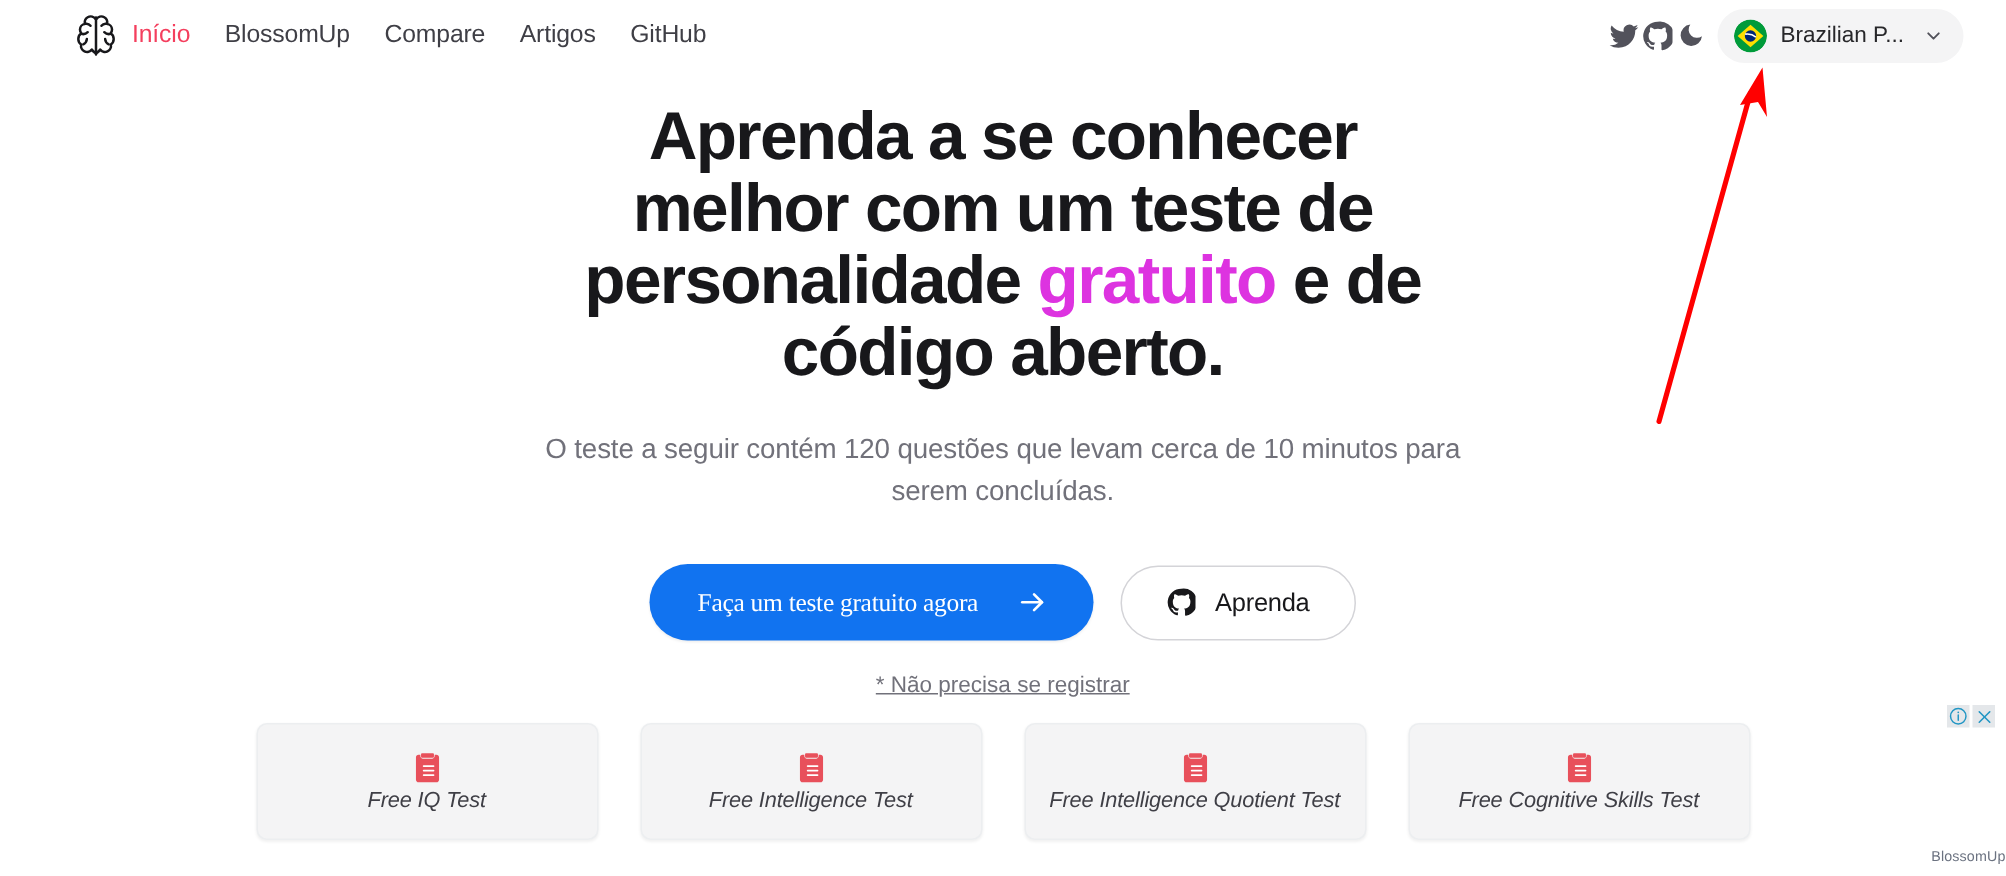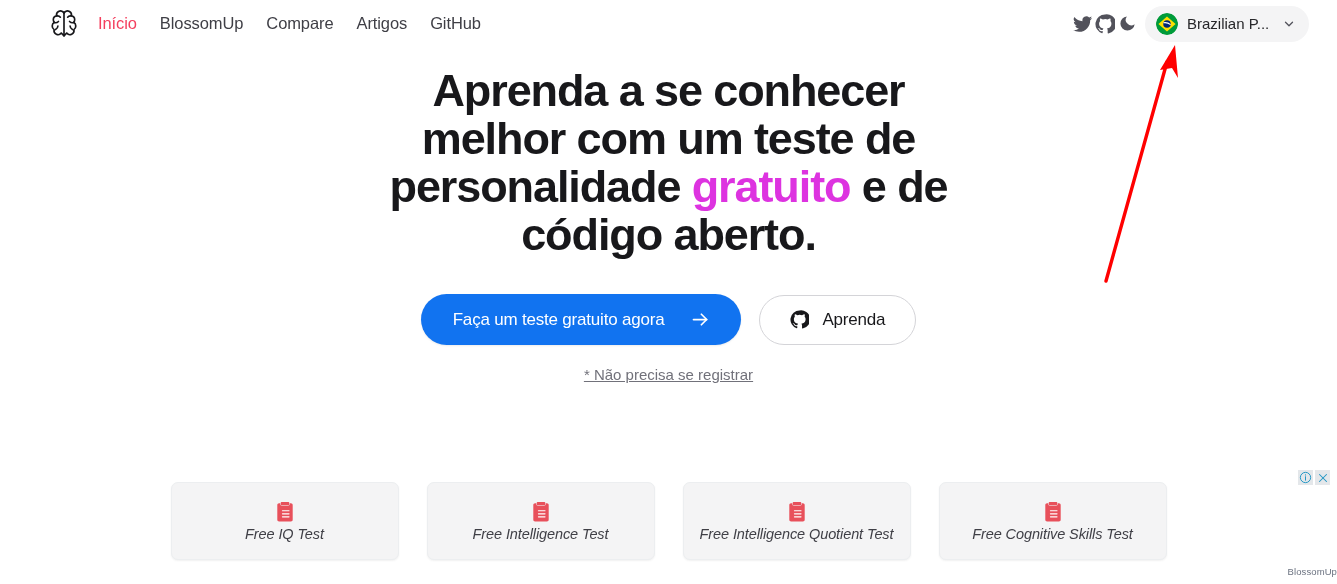--- a/index.html
+++ b/index.html
@@ -31,21 +31,21 @@
     align-items: center;
     justify-content: center;
     flex: 0 0 auto;
   }
   .logo svg { display: block; }
 
   .nav {
     display: flex;
     align-items: center;
     gap: 23px;
-    margin-left: 14px;
+    margin-left: 4px;
     text-align: center;
   }
   .nav-link {
     font-size: 16.5px;
     color: #3f3f46;
     text-decoration: none;
     white-space: nowrap;
     letter-spacing: -0.1px;
   }
   .nav-link.active { color: #f43f5e; }
@@ -127,21 +127,21 @@
   .btn-primary {
     display: flex;
     align-items: center;
     gap: 26px;
     background: #1173f0;
     color: #ffffff;
     border: none;
     border-radius: 30px;
     padding: 15px 30px 15px 32px;
     font-size: 17px;
-    font-family: Liberation Sans, sans-serif;
+    font-family: Liberation Serif, serif;
     letter-spacing: -0.2px;
     cursor: pointer;
     box-shadow: 0 1px 2px rgba(0,0,0,.08);
   }
   .btn-primary .arrow { display: flex; align-items: center; }
   .btn-secondary {
     display: flex;
     align-items: center;
     gap: 13px;
     background: #ffffff;
@@ -297,20 +297,21 @@
       </span>
     </div>
 
   </div>
 </div>
 
 <div class="hero">
 
   <h1 class="headline"><span>Aprenda a se conhecer melhor com um teste de personalidade </span><span class="hl">gratuito</span><span> e de código aberto.</span></h1>
 
+  <p class="subtitle">O teste a seguir contém 120 questões que levam cerca de 10 minutos para serem concluídas.</p>
 
   <div class="cta-row">
 
     <button class="btn-primary">
       <span>Faça um teste gratuito agora</span>
       <span class="arrow">
         <svg width="21" height="21" viewBox="0 0 24 24" fill="none" stroke="currentColor" stroke-width="2" stroke-linecap="round" stroke-linejoin="round">
           <line x1="4" y1="12" x2="19" y2="12"></line>
           <polyline points="13 6 19 12 13 18"></polyline>
         </svg>

